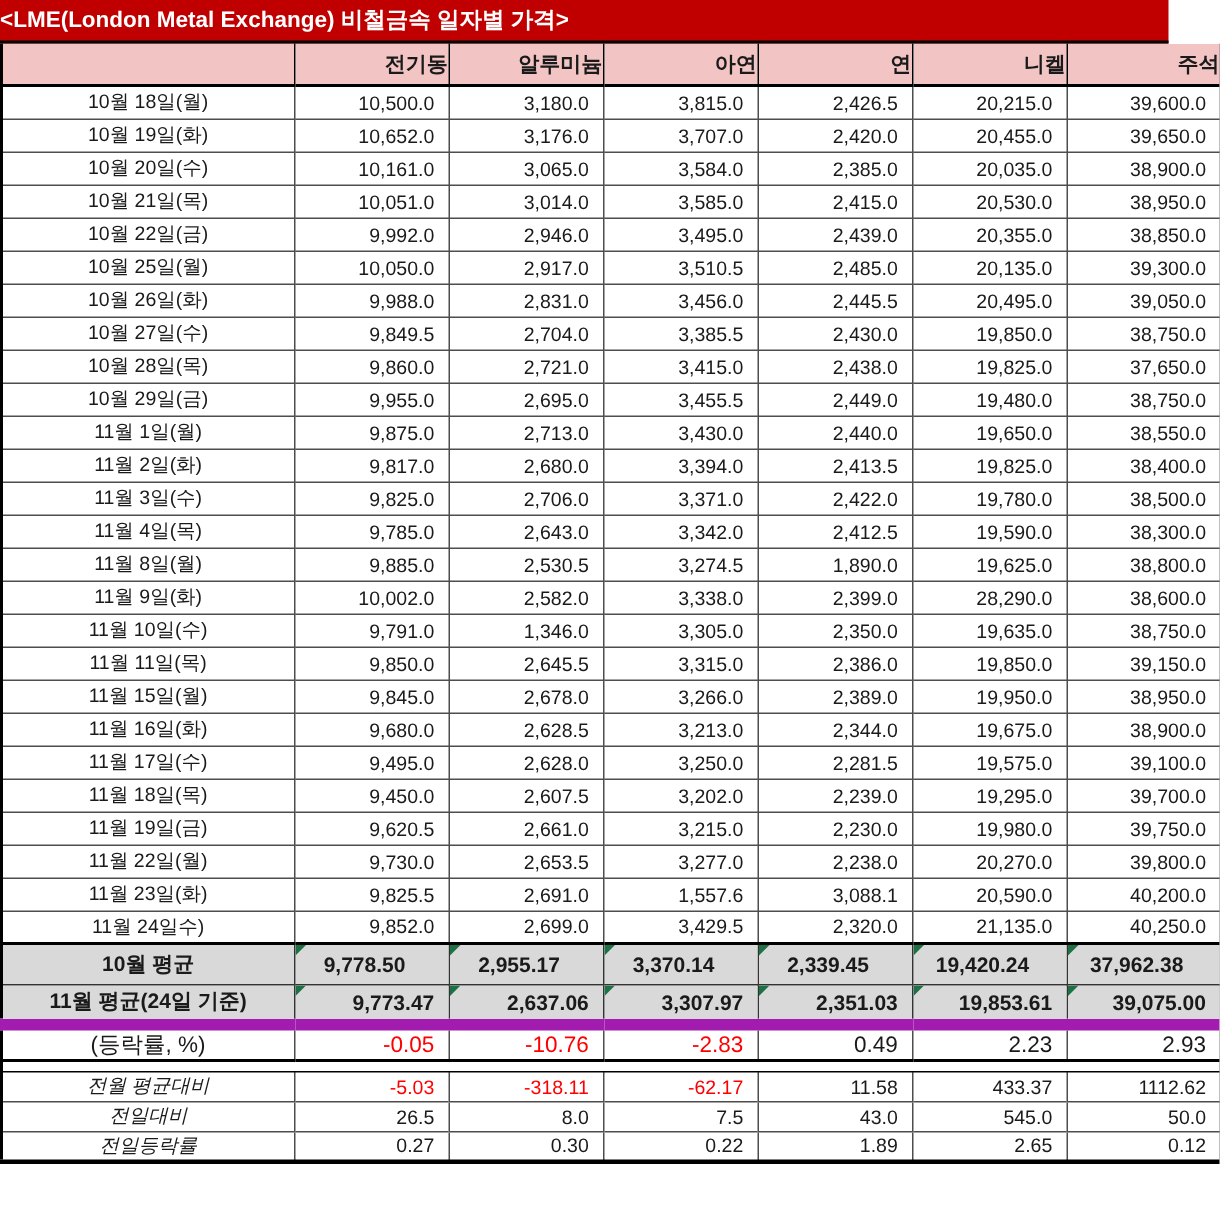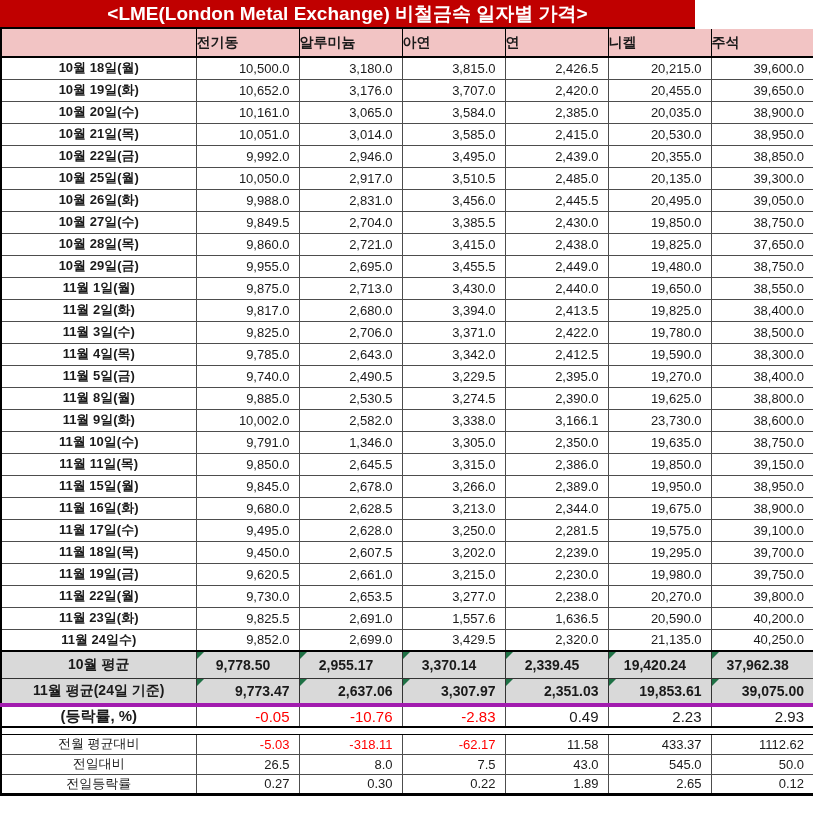--- a/index.html
+++ b/index.html
@@ -2,62 +2,62 @@
 <html style="--title-bg: #c00000; --title-text: #ffffff; --header-bg: #f2c4c4; --summary-bg: #d9d9d9; --negative: #ff0000; --flag-green: #1e7145;"><head>
 <meta charset="utf-8">
 <style>
   html,body { margin:0; padding:0; background:#ffffff; }
   body {
     width:813px; height:818px; overflow:hidden;
     font-family:"Liberation Sans","DejaVu Sans",sans-serif;
     color:#1a1a1a;
   }
   .title-bar {
-    box-sizing:border-box; width:695px; height:29px;
+    box-sizing:border-box; width:779px; height:29px;
     background:var(--title-bg,#c00000); color:var(--title-text,#ffffff);
-    font-size:19px; font-weight:bold; text-align:center; line-height:28px;
+    font-size:15px; font-weight:bold; text-align:left; line-height:28px;
     border-bottom:2px solid #000;
   }
   table.price-table {
     width:813px; border-collapse:collapse; table-layout:fixed;
     border-left:2px solid #000; border-right:2px solid #000; border-bottom:3px solid #000;
   }
   col.c-label { width:195px; }
   col.c-val { width:103px; }
   th, td {
     box-sizing:border-box; overflow:hidden; white-space:nowrap;
     border:1px solid #4d4d4d; padding:0;
   }
   thead th {
     height:28px; background:var(--header-bg,#f2c4c4);
-    font-size:14px; font-weight:bold; text-align:left;
+    font-size:14px; font-weight:bold; text-align:right;
     border:1px solid #000; border-bottom:2px solid #000; border-top:none;
   }
   tr.daily td { height:22px; font-size:13px; }
-  td.date { text-align:center;font-weight:bold; }
+  td.date { text-align:center; }
   td.num { text-align:right; padding-right:9px; }
   tr.avg td {
     height:27px; background:var(--summary-bg,#d9d9d9);
     font-size:14px; font-weight:bold; position:relative;
     border-color:#333;
   }
   tr.avg-first td { border-top:2px solid #000;text-align:center; }
-  tr.avg-last td { border-bottom:4px solid #a21caf; }
+  tr.avg-last td { border-bottom:8px solid #a21caf; }
   span.corner {
     position:absolute; top:0; left:0; width:0; height:0;
     border-top:7px solid var(--flag-green,#1e7145);
     border-right:7px solid transparent;
   }
   tr.rate td { height:22px; font-size:15px; border-bottom:2px solid #000; }
   tr.spacer td {
     height:7px; border-left:none; border-right:none;
     border-top:none; border-bottom:1px solid #000; background:#fff;
   }
   tr.cmp td { height:20px; font-size:13px; border-bottom:1px dotted #000; }
-  tr.cmp td.lbl { text-align:center; }
+  tr.cmp td.lbl { text-align:center;font-style:italic; }
   tr.cmp-last td { border-bottom:none; }
   .neg { color:var(--negative,#ff0000); }
 </style>
 </head>
 <body>
 
 <div class="title-bar">&lt;LME(London Metal Exchange) 비철금속 일자별 가격&gt;</div>
 
 <table class="price-table">
   <colgroup>
@@ -201,44 +201,35 @@
       <tr class="daily">
         <td class="date">11월 4일(목)</td>
         <td class="num">9,785.0</td>
         <td class="num">2,643.0</td>
         <td class="num">3,342.0</td>
         <td class="num">2,412.5</td>
         <td class="num">19,590.0</td>
         <td class="num">38,300.0</td>
       </tr>
       <tr class="daily">
-        <td class="date">11월 5일(금)</td>
-        <td class="num">9,740.0</td>
-        <td class="num">2,490.5</td>
-        <td class="num">3,229.5</td>
-        <td class="num">2,395.0</td>
-        <td class="num">19,270.0</td>
-        <td class="num">38,400.0</td>
-      </tr>
-      <tr class="daily">
         <td class="date">11월 8일(월)</td>
         <td class="num">9,885.0</td>
         <td class="num">2,530.5</td>
         <td class="num">3,274.5</td>
-        <td class="num">2,390.0</td>
+        <td class="num">1,890.0</td>
         <td class="num">19,625.0</td>
         <td class="num">38,800.0</td>
       </tr>
       <tr class="daily">
         <td class="date">11월 9일(화)</td>
         <td class="num">10,002.0</td>
         <td class="num">2,582.0</td>
         <td class="num">3,338.0</td>
-        <td class="num">3,166.1</td>
-        <td class="num">23,730.0</td>
+        <td class="num">2,399.0</td>
+        <td class="num">28,290.0</td>
         <td class="num">38,600.0</td>
       </tr>
       <tr class="daily">
         <td class="date">11월 10일(수)</td>
         <td class="num">9,791.0</td>
         <td class="num">1,346.0</td>
         <td class="num">3,305.0</td>
         <td class="num">2,350.0</td>
         <td class="num">19,635.0</td>
         <td class="num">38,750.0</td>
@@ -304,21 +295,21 @@
         <td class="num">3,277.0</td>
         <td class="num">2,238.0</td>
         <td class="num">20,270.0</td>
         <td class="num">39,800.0</td>
       </tr>
       <tr class="daily">
         <td class="date">11월 23일(화)</td>
         <td class="num">9,825.5</td>
         <td class="num">2,691.0</td>
         <td class="num">1,557.6</td>
-        <td class="num">1,636.5</td>
+        <td class="num">3,088.1</td>
         <td class="num">20,590.0</td>
         <td class="num">40,200.0</td>
       </tr>
       <tr class="daily">
         <td class="date">11월 24일수)</td>
         <td class="num">9,852.0</td>
         <td class="num">2,699.0</td>
         <td class="num">3,429.5</td>
         <td class="num">2,320.0</td>
         <td class="num">21,135.0</td>

